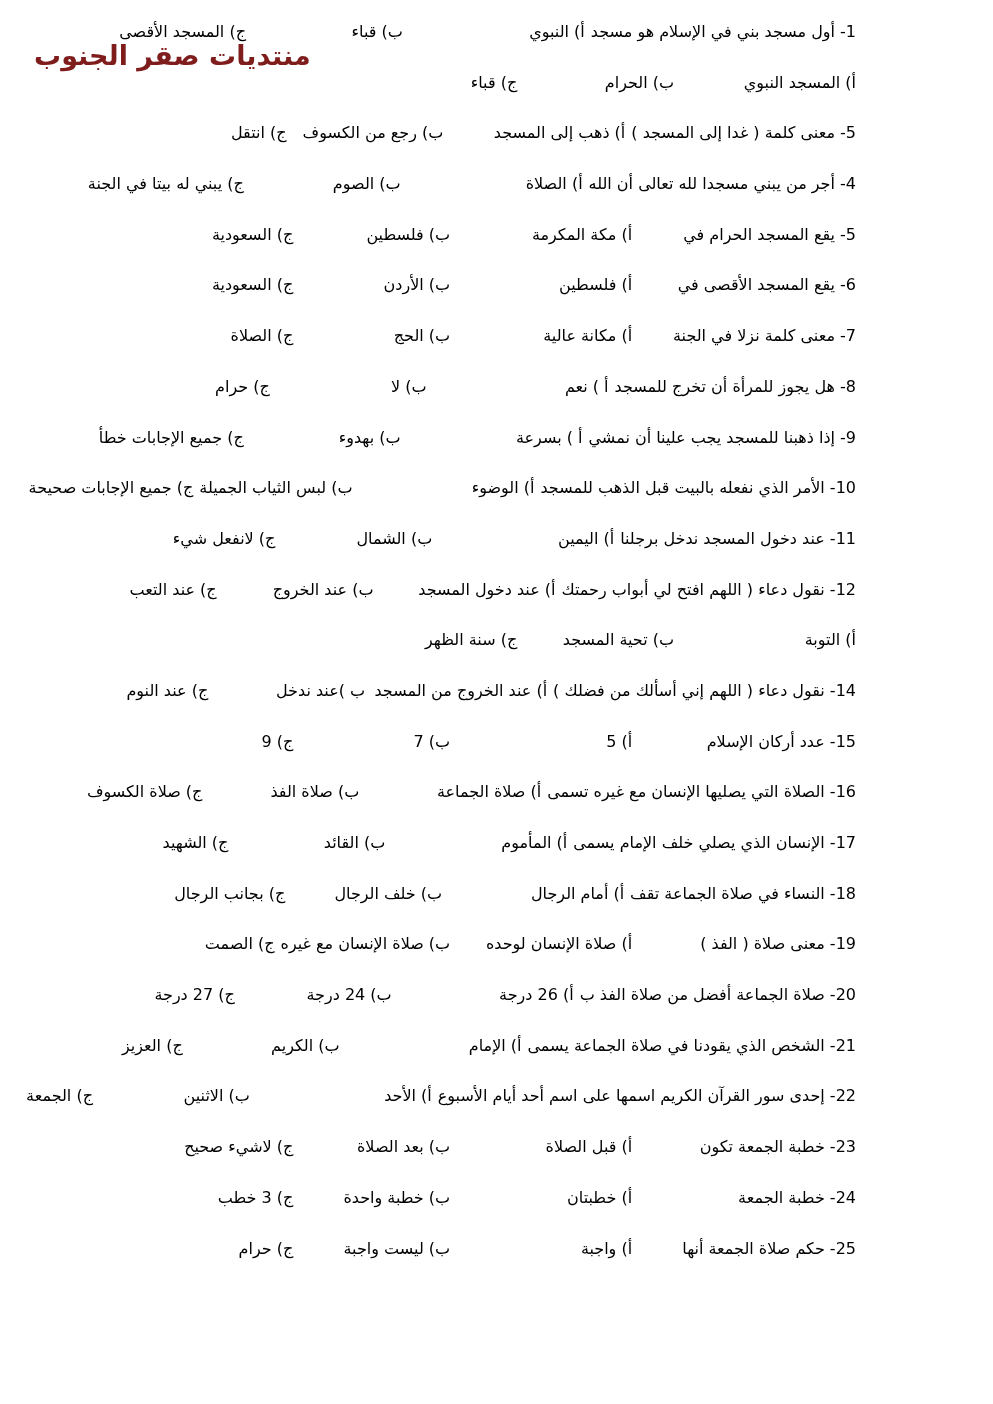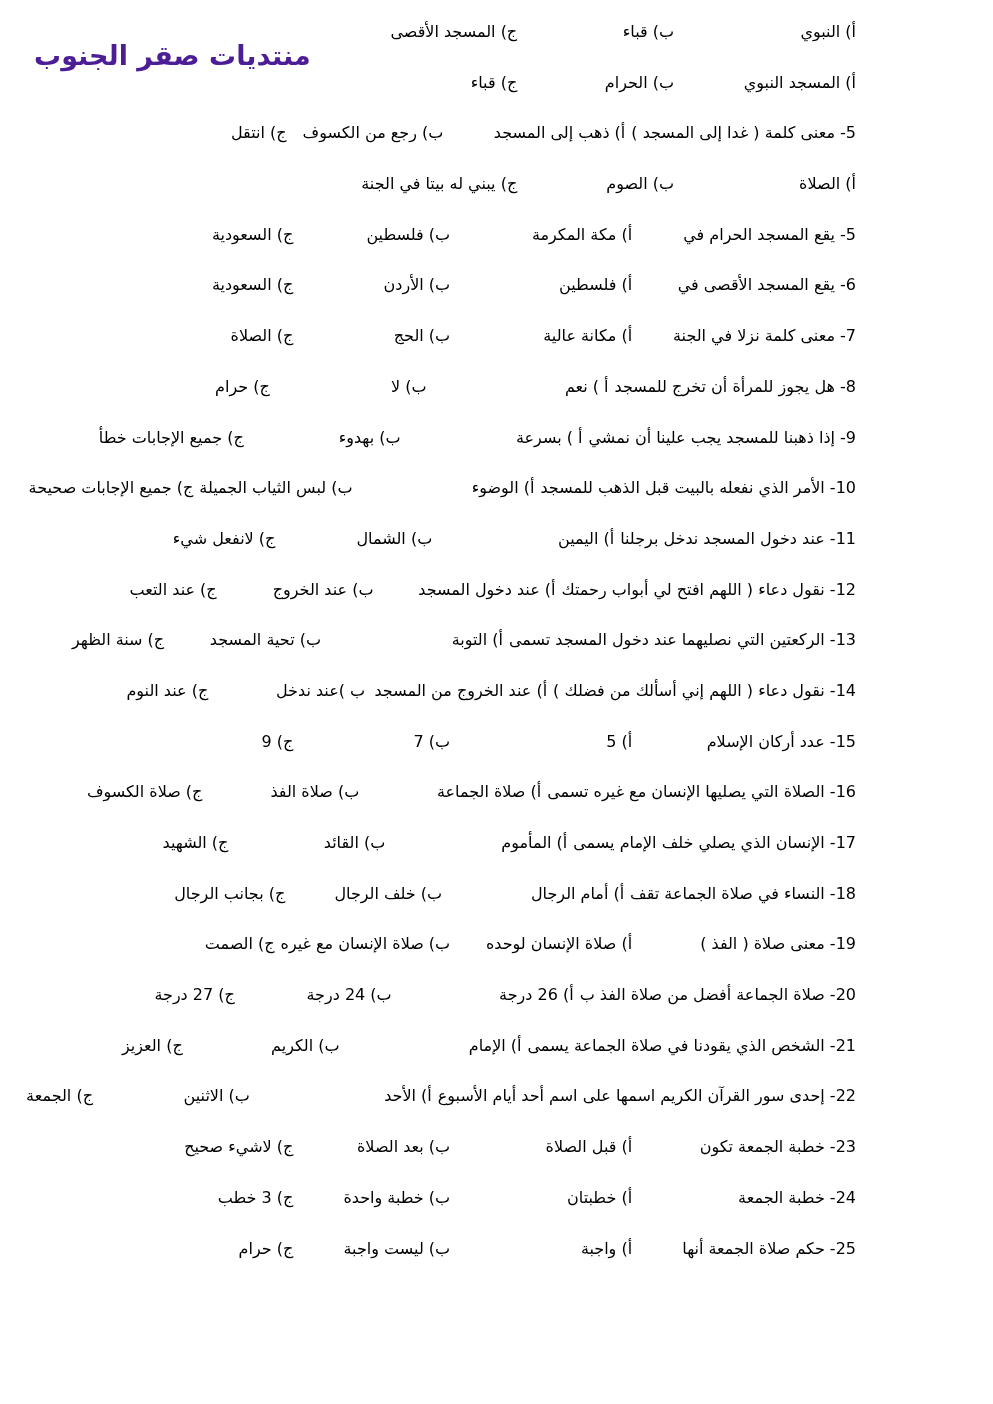--- a/index.html
+++ b/index.html
@@ -52,42 +52,44 @@
   }
   .cell.q { min-width: 26%; padding-left: 6px; }
   .cell.a { min-width: 21%; padding-left: 6px; }
   .cell.b { min-width: 18%; padding-left: 6px; }
   .cell.c { min-width: 0; }
 </style>
 </head>
 <body>
 
 <div class="page" style="background: rgb(255, 255, 255);">
-  <div class="watermark" style="color: #4c1d95;">منتديات صقر الجنوب</div>
+  <div class="watermark" style="color: #7f1d1d;">منتديات صقر الجنوب</div>
   <div class="rows" id="rows" style="color: rgb(0, 0, 0);">
   <div class="row">
+    <span class="cell q">1-  أول مسجد بني في الإسلام هو مسجد</span>
     <span class="cell a">أ)  النبوي</span>
     <span class="cell b">ب) قباء</span>
     <span class="cell c">ج) المسجد الأقصى</span>
   </div>
 
   <div class="row">
     <span class="cell a">أ)  المسجد النبوي</span>
     <span class="cell b">ب) الحرام</span>
     <span class="cell c">ج) قباء</span>
   </div>
 
   <div class="row">
     <span class="cell q">5-  معنى كلمة ( غدا إلى المسجد )</span>
     <span class="cell a">أ) ذهب إلى المسجد</span>
     <span class="cell b">ب) رجع من الكسوف</span>
     <span class="cell c">ج) انتقل</span>
   </div>
 
   <div class="row">
+    <span class="cell q">4-  أجر من يبني مسجدا لله تعالى أن الله</span>
     <span class="cell a">أ)  الصلاة</span>
     <span class="cell b">ب) الصوم</span>
     <span class="cell c">ج) يبني له بيتا في الجنة</span>
   </div>
 
   <div class="row">
     <span class="cell q">5-  يقع المسجد الحرام في</span>
     <span class="cell a">أ) مكة المكرمة</span>
     <span class="cell b">ب) فلسطين</span>
     <span class="cell c">ج) السعودية</span>
@@ -136,21 +138,20 @@
   </div>
 
   <div class="row">
     <span class="cell q">12-  نقول دعاء ( اللهم افتح لي أبواب رحمتك</span>
     <span class="cell a">أ)  عند دخول المسجد</span>
     <span class="cell b">ب) عند الخروج</span>
     <span class="cell c">ج) عند التعب</span>
   </div>
 
   <div class="row">
-    <span class="cell q">13- الركعتين التي نصليهما عند دخول المسجد تسمى</span>
     <span class="cell a">أ) التوبة</span>
     <span class="cell b">ب) تحية المسجد</span>
     <span class="cell c">ج) سنة الظهر</span>
   </div>
 
   <div class="row">
     <span class="cell q">14- نقول دعاء ( اللهم إني أسألك من فضلك )</span>
     <span class="cell a">أ)  عند الخروج من المسجد</span>
     <span class="cell b">ب )عند ندخل</span>
     <span class="cell c">ج) عند النوم</span>

